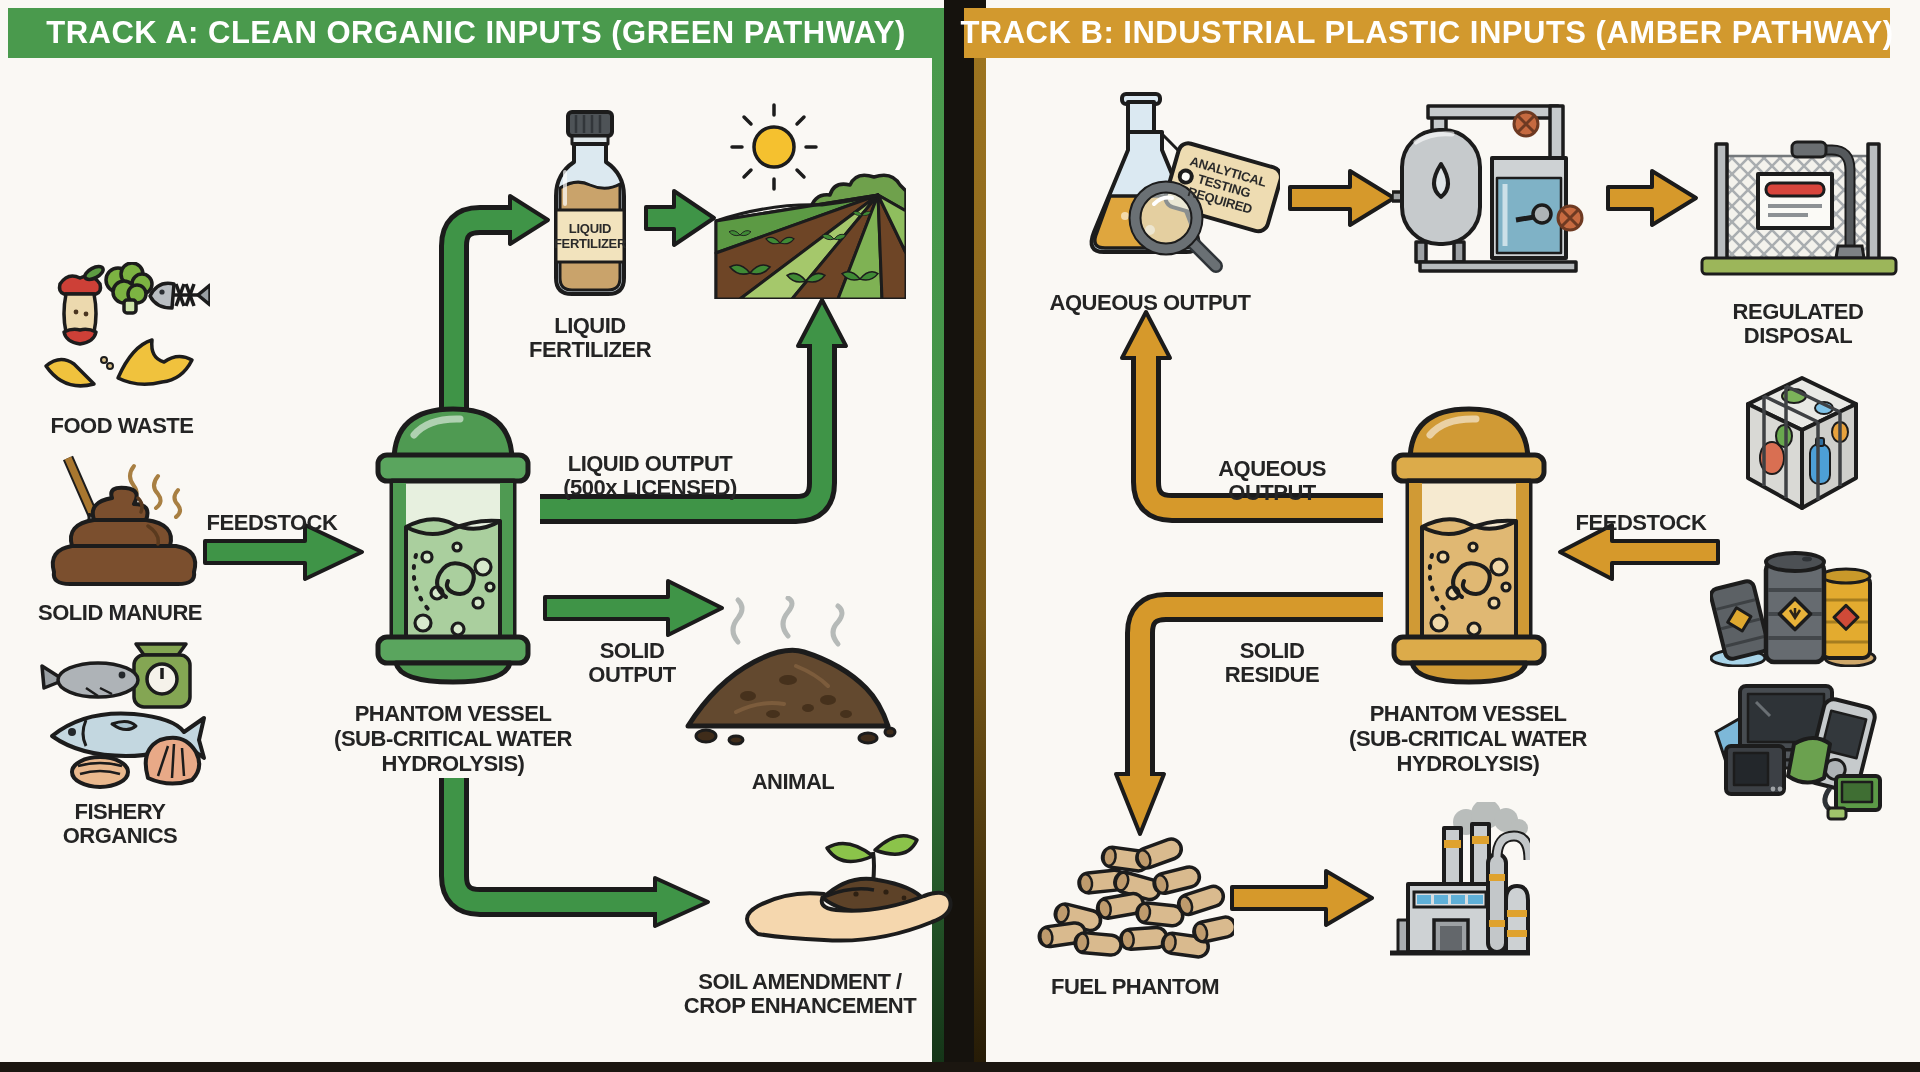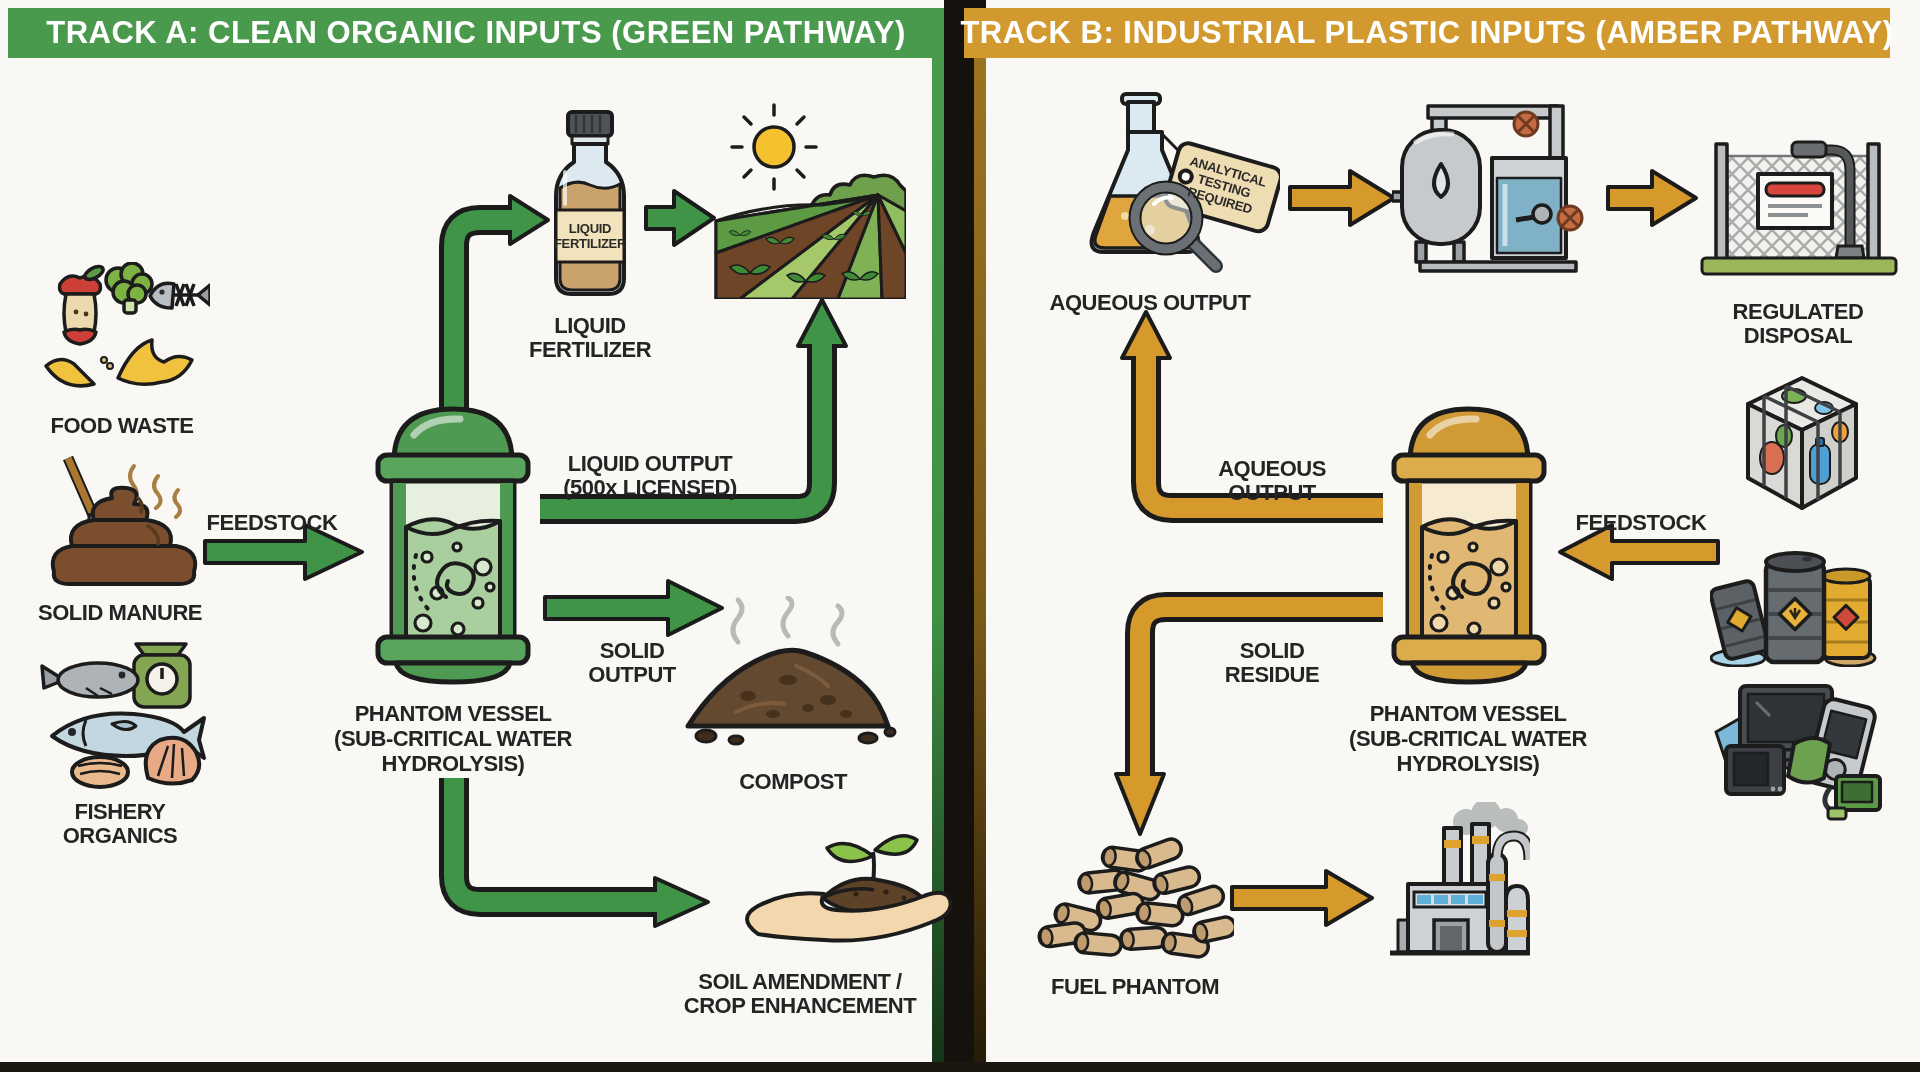--- a/index.html
+++ b/index.html
@@ -576,21 +576,21 @@
 ORGANICS</div>
   <div class="label" style="left:272px;top:501px">FEEDSTOCK</div>
   <div class="overlay-sm" style="left:590px;top:236px">LIQUID
 FERTILIZER</div>
   <div class="label" style="left:590px;top:304px">LIQUID
 FERTILIZER</div>
   <div class="label" style="left:650px;top:442px">LIQUID OUTPUT
 (500x LICENSED)</div>
   <div class="label" style="left:632px;top:629px">SOLID
 OUTPUT</div>
-  <div class="label" style="left:793px;top:760px">COMPOST</div>
+  <div class="label" style="left:793px;top:760px">ANIMAL</div>
   <div class="label l3" style="left:453px;top:691px">PHANTOM VESSEL
 (SUB-CRITICAL WATER
 HYDROLYSIS)</div>
   <div class="label" style="left:800px;top:960px">SOIL AMENDMENT /
 CROP ENHANCEMENT</div>
 
   <div class="overlay-sm tag-text" style="left:1224px;top:186px">ANALYTICAL
 TESTING
 REQUIRED</div>
   <div class="label" style="left:1150px;top:281px">AQUEOUS OUTPUT</div>

